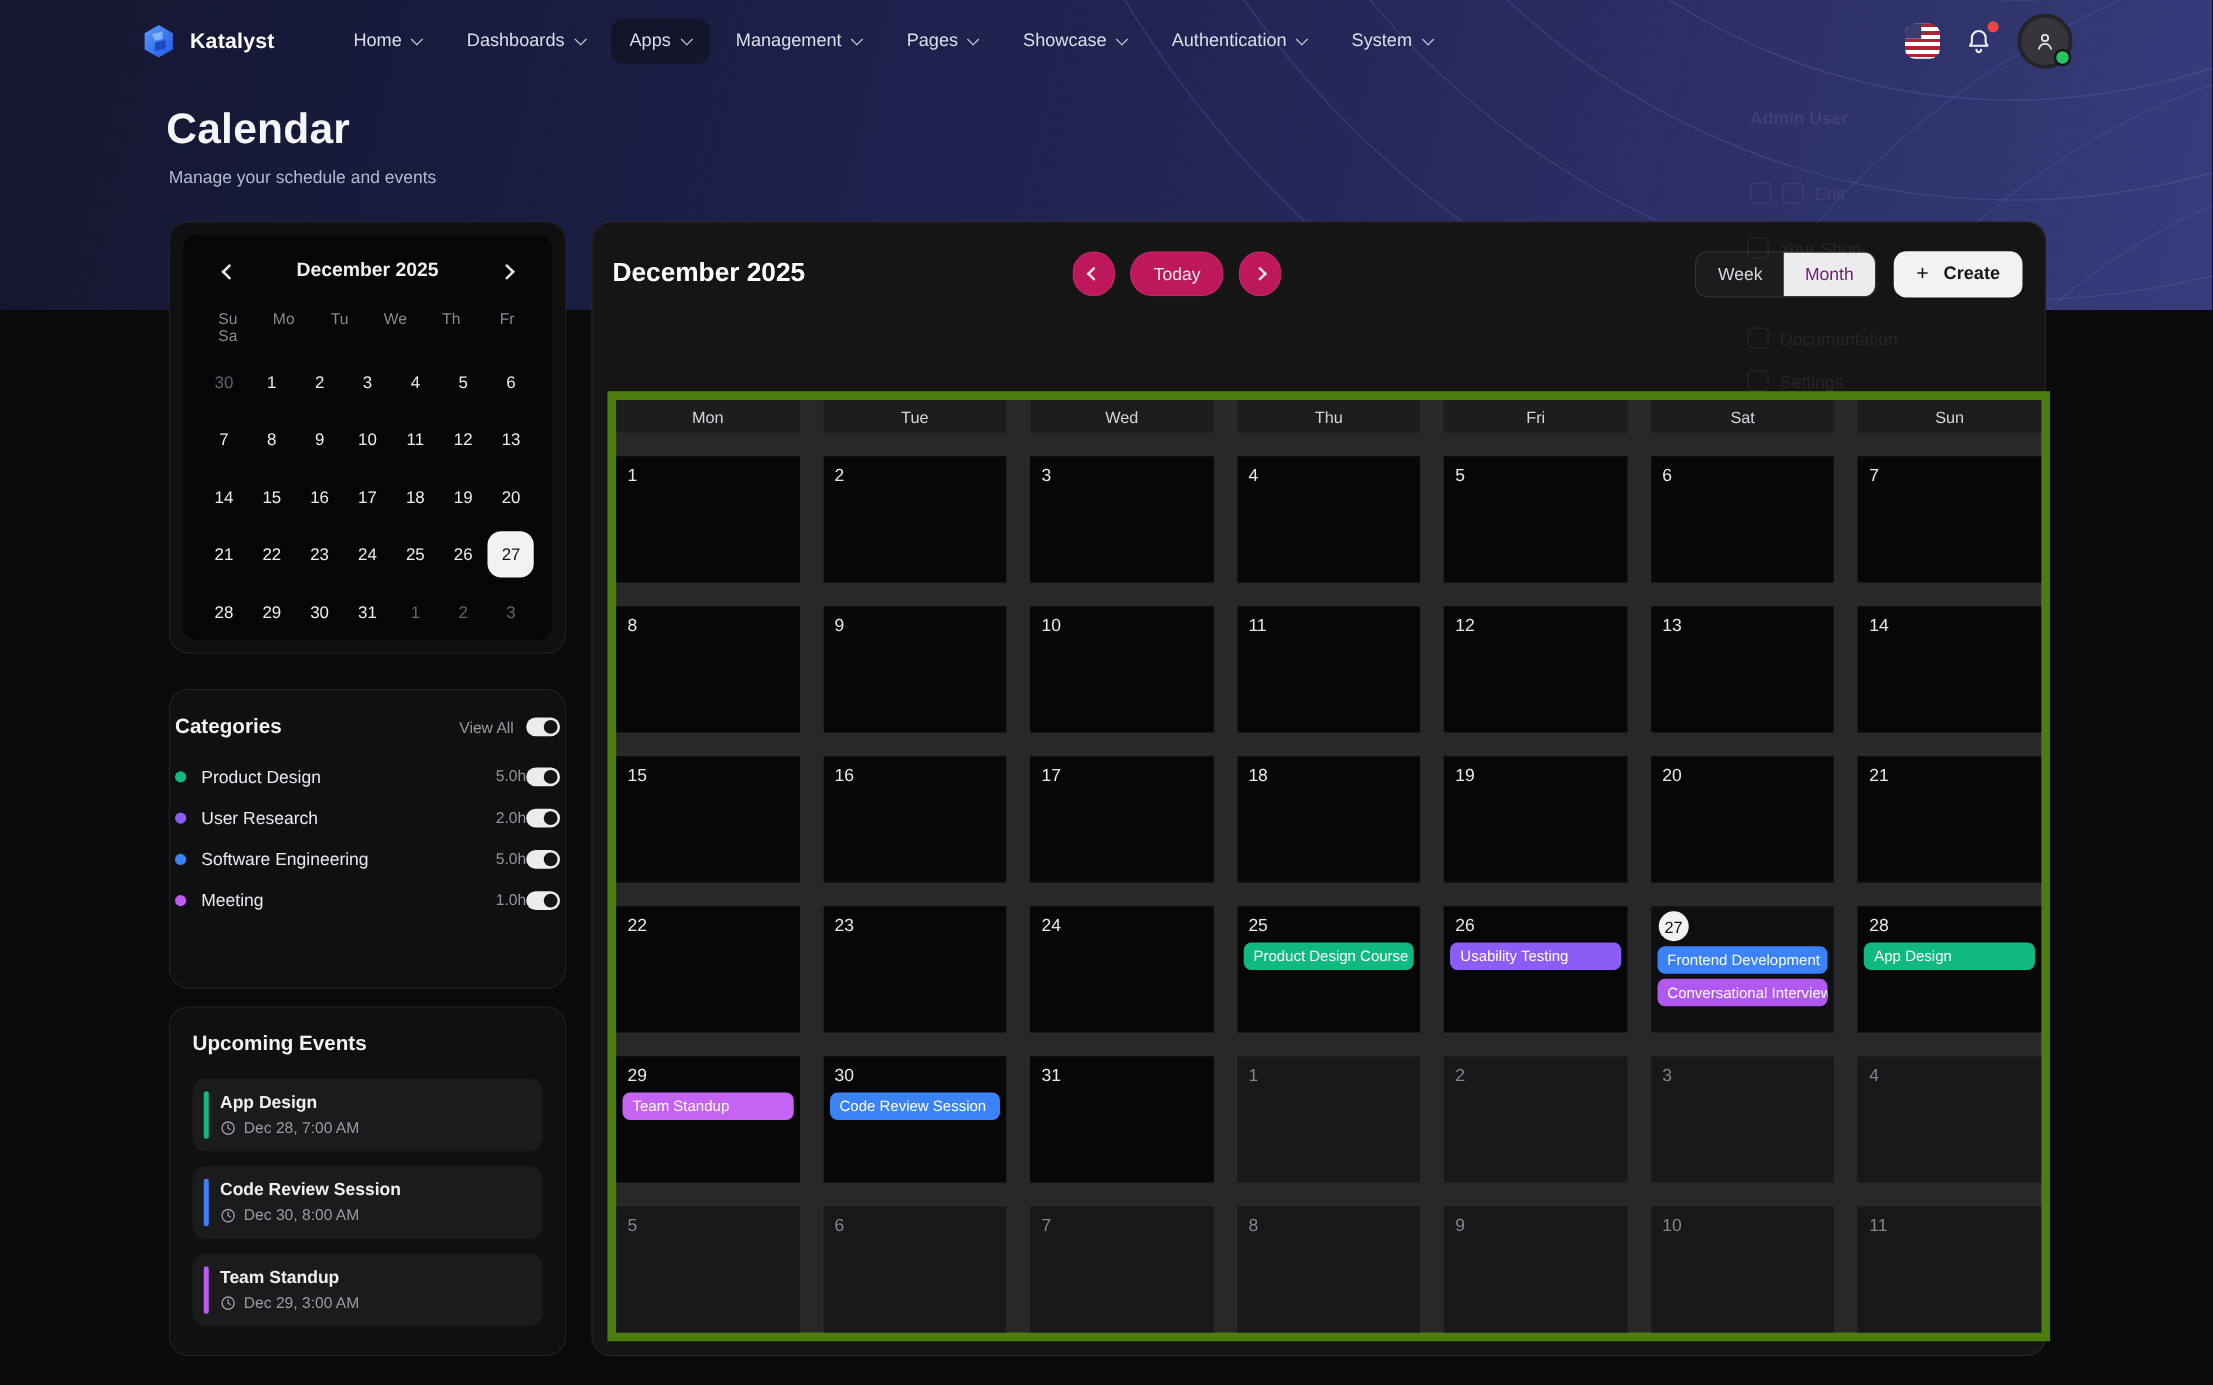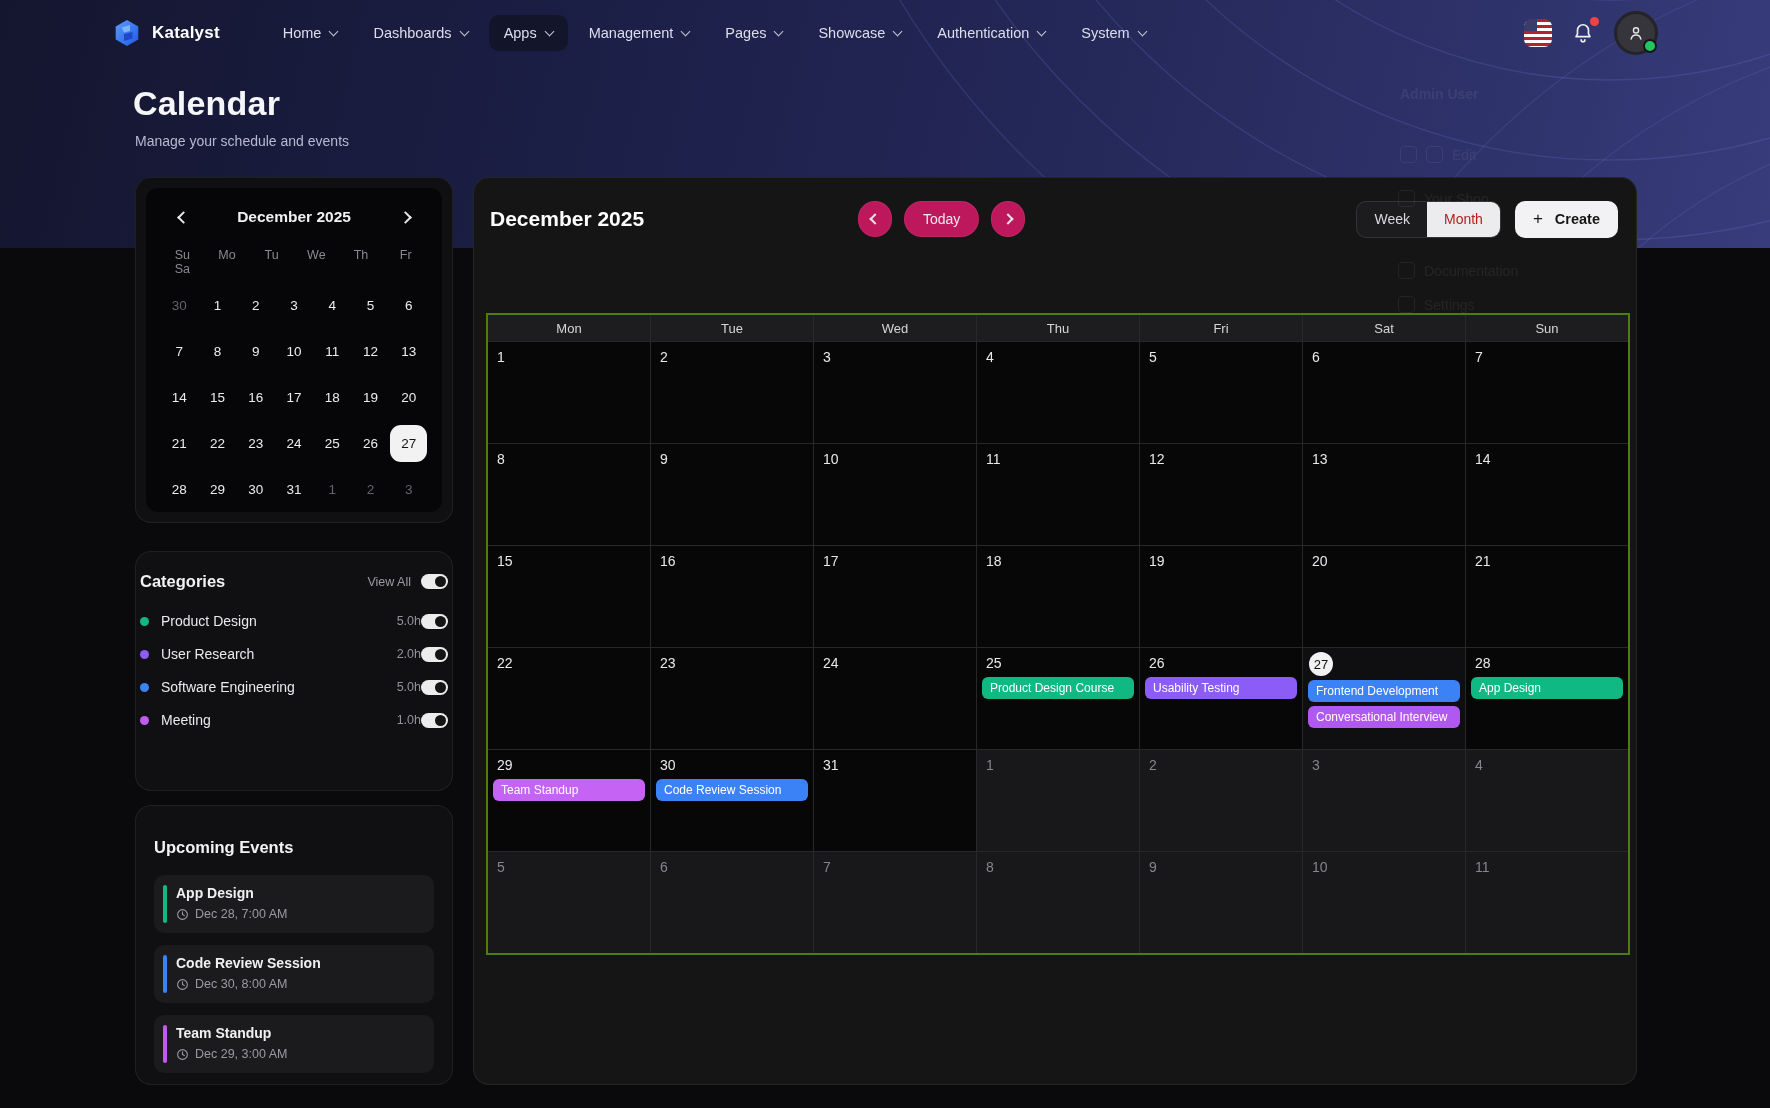--- a/index.html
+++ b/index.html
@@ -61,21 +61,21 @@
   .viewall{display:flex;align-items:center;gap:10px;}
   .viewall-label{color:#9a9aa2;font-size:12.5px;}
   .toggle{width:27px;height:15px;border-radius:9px;background:#ececec;position:relative;cursor:pointer;flex:none;}
   .toggle::after{content:'';position:absolute;right:2px;top:2px;width:11px;height:11px;border-radius:50%;background:#141414;}
   .cat-list{margin-top:22px;display:flex;flex-direction:column;gap:17px;}
   .cat-row{display:flex;align-items:center;}
   .dot{width:9px;height:9px;border-radius:50%;margin-right:12px;flex:none;}
   .cat-label{color:#e9e9ee;font-size:14px;flex:1;}
   .cat-hours{color:#93939b;font-size:12.5px;}
 
-  #upcoming{top:805px;height:280px;padding:32px 18px;}
+  #upcoming{top:805px;height:280px;padding:20px 18px;}
   .up-title-main{color:#f2f2f5;font-size:16.5px;font-weight:700;}
   .up-list{margin-top:18px;display:flex;flex-direction:column;gap:12px;}
   .up-item{position:relative;background:#1b1b1e;border-radius:10px;height:58px;box-sizing:border-box;
     padding:10px 12px 10px 22px;cursor:pointer;}
   .up-bar{position:absolute;left:9px;top:10px;bottom:10px;width:4px;border-radius:2px;}
   .up-title{color:#f0f0f3;font-size:14px;font-weight:600;}
   .up-time{display:flex;align-items:center;gap:6px;margin-top:6px;color:#9a9aa2;font-size:12.5px;}
   .clock{width:13px;height:13px;}
 
   
@@ -87,28 +87,28 @@
   .sq-btn{height:36px;background:#be185d;border:1px solid rgba(255,255,255,.06);border-radius:18px;
     display:flex;align-items:center;justify-content:center;cursor:pointer;box-sizing:border-box;}
   .sq-btn.arrow{width:34px;}
   .today-btn{padding:0 18px;color:#eaeaee;font-size:14px;}
   .chev-l2{width:6px;height:6px;border-left:2px solid #e3e3e8;border-bottom:2px solid #e3e3e8;transform:rotate(45deg);}
   .chev-r2{width:6px;height:6px;border-right:2px solid #e3e3e8;border-top:2px solid #e3e3e8;transform:rotate(45deg);}
   .head-right{margin-left:auto;display:flex;gap:14px;align-items:center;}
   .segmented{display:flex;height:37px;border-radius:10px;overflow:hidden;background:#1c1c1f;
     border:1px solid rgba(255,255,255,.10);box-sizing:border-box;}
   .seg{padding:0 17px;display:flex;align-items:center;font-size:14px;color:#d8d8de;cursor:pointer;}
-  .seg.active{background:#ececee;color:#b91c1c;font-weight:500;}
+  .seg.active{background:#ececee;color:#701a75;font-weight:500;}
   .create-btn{height:37px;background:#f2f2f4;border-radius:10px;display:flex;align-items:center;gap:12px;
     padding:0 18px;cursor:pointer;color:#151515;font-size:14.5px;font-weight:600;box-sizing:border-box;}
   .plus{font-size:17px;font-weight:400;margin-top:-1px;}
 
   .cal-grid{position:absolute;left:12px;top:135px;width:1140px;display:grid;
-    grid-template-columns:repeat(7,1fr);grid-template-rows:26px repeat(6,101px);gap:1px;
-    background:#28282b;border:2px solid #4d7c0f;}
+    grid-template-columns:repeat(7,1fr);grid-template-rows:26px repeat(6,101px);gap:19px;
+    background:#28282b;border:7px solid #4d7c0f;}
   .gwd{background:#1d1d1f;display:flex;align-items:center;justify-content:center;
     color:#d6d6da;font-size:13px;}
   .gcell{background:#070708;position:relative;cursor:pointer;overflow:hidden;}
   .gcell.other{background:#18181b;}
   .gcell.today{background:#0f0f12;}
   .daynum{color:#e9e9ed;font-size:14px;margin:7px 0 3px 9px;height:18px;}
   .gcell.other .daynum{color:#85858d;}
   .badge{width:24px;height:24px;border-radius:50%;background:#f2f2f2;color:#111;
     display:flex;align-items:center;justify-content:center;font-size:13px;margin:4px 0 2px 6px;}
   .pill{margin:4px 5px 0;height:22px;border-radius:6px;color:#fff;font-size:12px;

